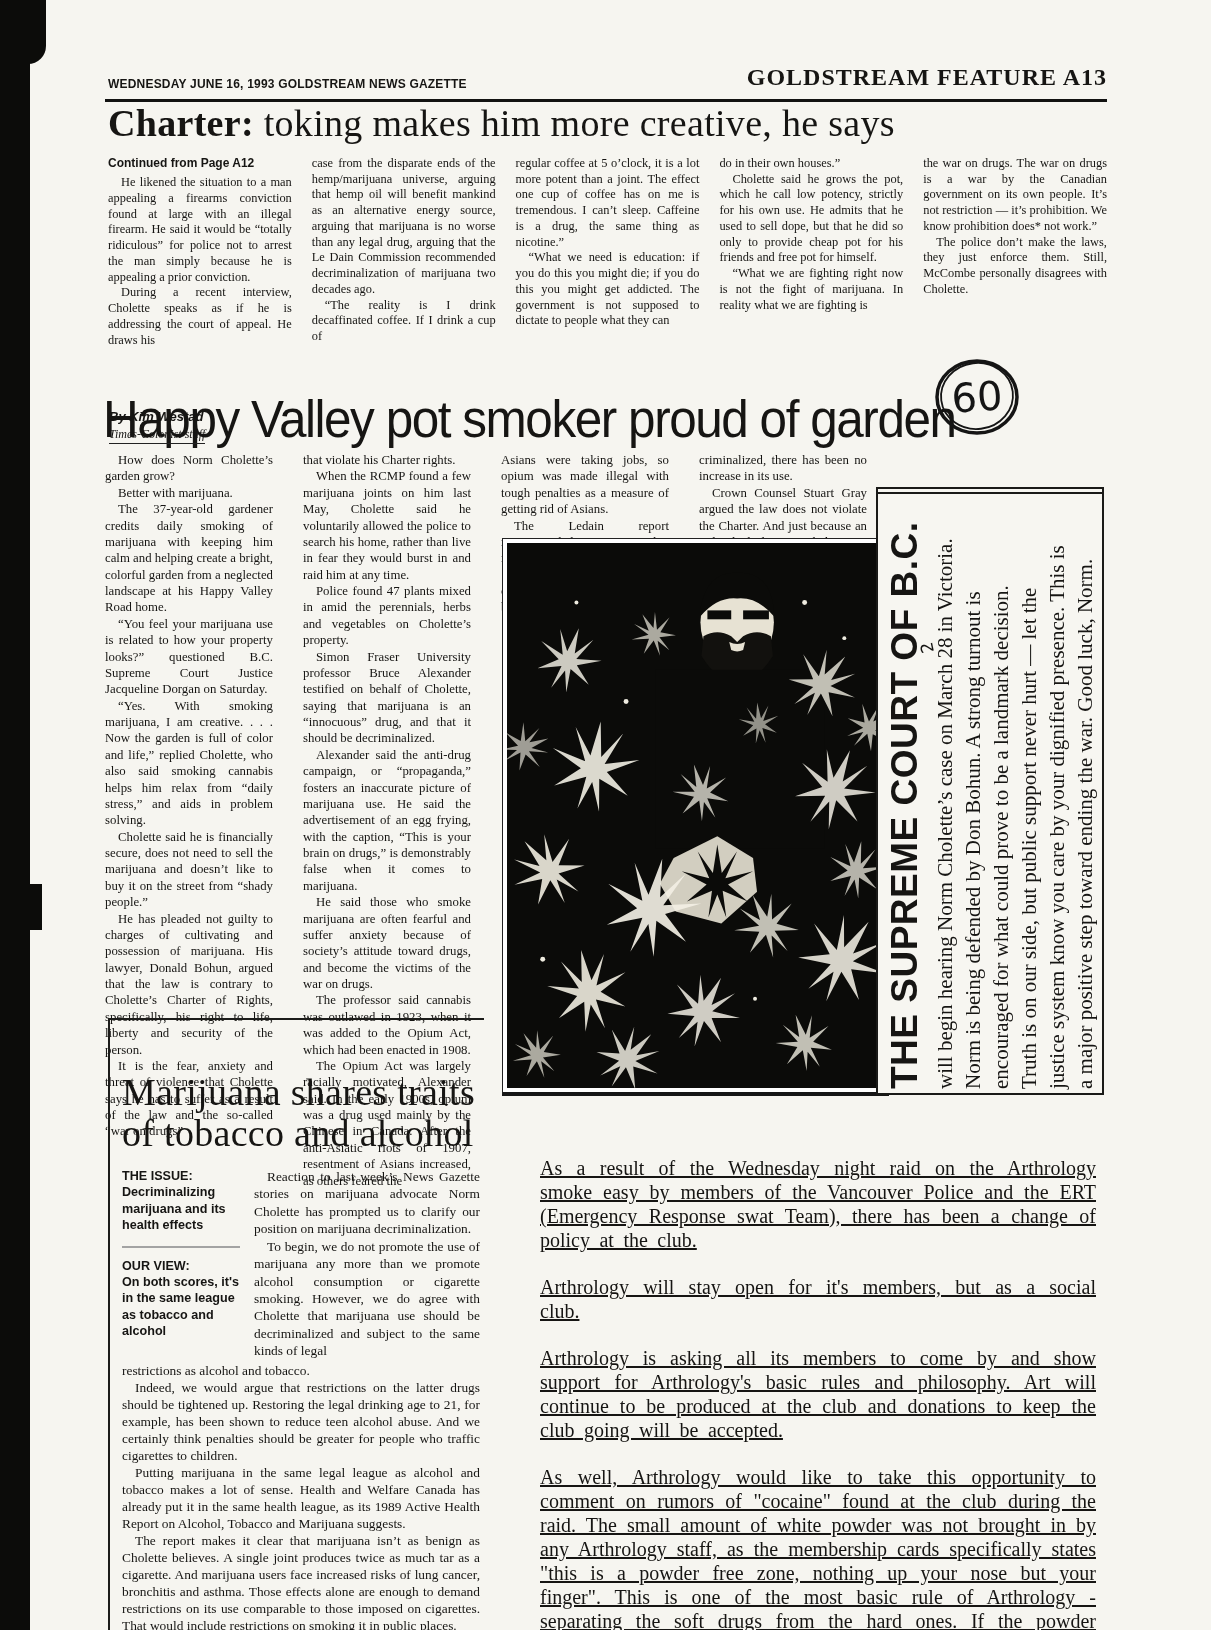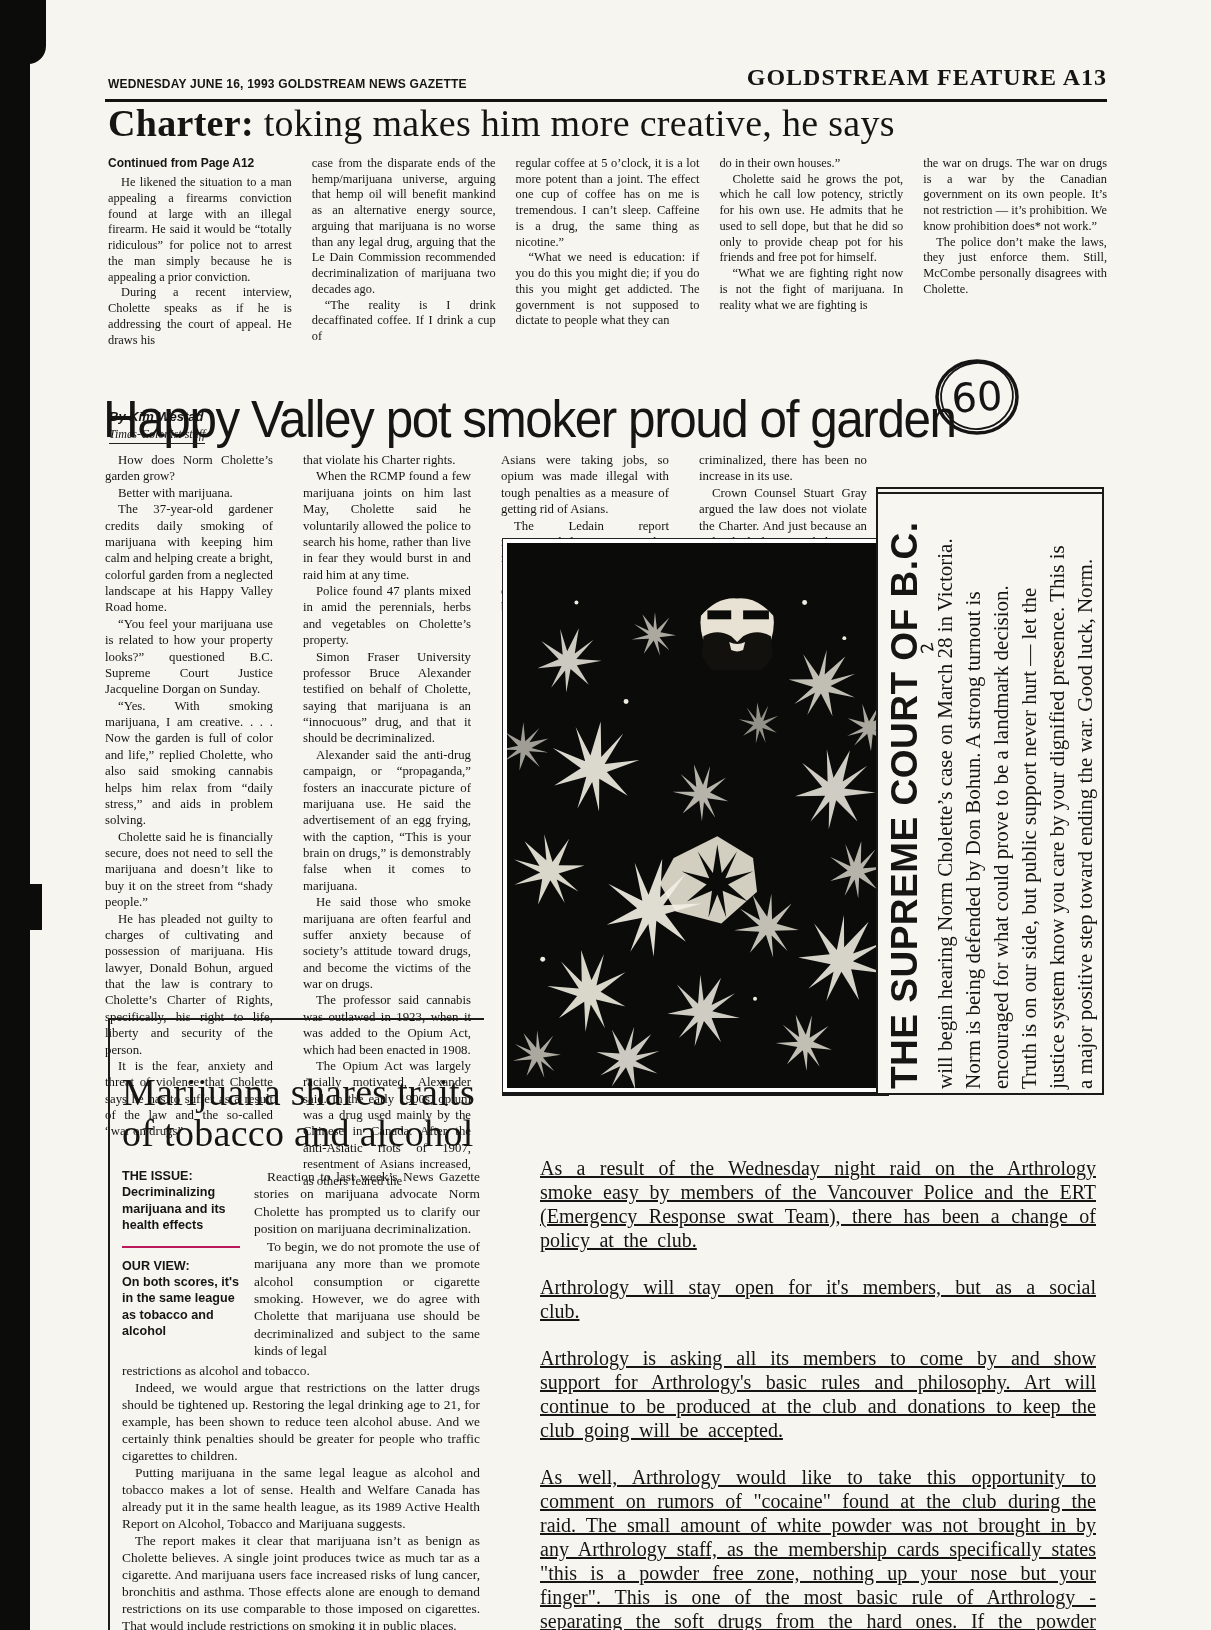--- a/index.html
+++ b/index.html
@@ -52,21 +52,21 @@
   .ad-body{font-size:21px;line-height:1.33;white-space:nowrap;}
   .ad-date{position:relative;}
   .hand2{position:absolute;left:6px;top:-17px;font-family:"DejaVu Sans",sans-serif;font-size:17px;transform:rotate(-12deg);}
 
   
   .edbox{position:absolute;left:108px;top:1018px;width:376px;border-top:2px solid #1c1c1a;border-left:2px solid #1c1c1a;
          padding:14px 4px 0 12px;}
   .ed-headline{font-size:38px;line-height:1.08;font-weight:400;letter-spacing:.3px;margin-bottom:14px;}
   .ed-twocol{display:flex;gap:14px;}
   .ed-labels{width:118px;flex:none;font-family:"Liberation Sans",sans-serif;font-weight:700;font-size:12.6px;line-height:1.3;}
-  .ed-issue{border-bottom:2px solid #be185d;padding-bottom:12px;margin-bottom:10px;}
+  .ed-issue{border-bottom:2px solid #a3a3a3;padding-bottom:12px;margin-bottom:10px;}
   .ed-intro{flex:1;font-size:13.4px;line-height:1.3;text-align:justify;}
   .ed-full{font-size:13.4px;line-height:1.27;text-align:justify;margin-top:2px;}
   .ed-full p{margin:0;}
 
   
   .letter{position:absolute;left:540px;top:1156px;width:556px;font-size:20px;line-height:1.2;
           text-align:justify;word-spacing:4.5px;text-decoration:underline;}
   .letter p{margin-bottom:23px;}
 </style>
 </head>
@@ -123,21 +123,21 @@
   <div class="byline">
     <div class="byline-name">By Kim Westad</div>
     <div class="byline-org">Times-Colonist staff</div>
   </div>
 
   <div class="hv-cols">
     <div class="col">
       <p class="ind">How does Norm Cholette’s garden grow?</p>
       <p class="ind">Better with marijuana.</p>
       <p class="ind">The 37-year-old gardener credits daily smoking of marijuana with keeping him calm and helping create a bright, colorful garden from a neglected landscape at his Happy Valley Road home.</p>
-      <p class="ind">“You feel your marijuana use is related to how your property looks?” questioned B.C. Supreme Court Justice Jacqueline Dorgan on Sunday.</p>
+      <p class="ind">“You feel your marijuana use is related to how your property looks?” questioned B.C. Supreme Court Justice Jacqueline Dorgan on Saturday.</p>
       <p class="ind">“Yes. With smoking marijuana, I am creative. . . . Now the garden is full of color and life,” replied Cholette, who also said smoking cannabis helps him relax from “daily stress,” and aids in problem solving.</p>
       <p class="ind">Cholette said he is financially secure, does not need to sell the marijuana and doesn’t like to buy it on the street from “shady people.”</p>
       <p class="ind">He has pleaded not guilty to charges of cultivating and possession of marijuana. His lawyer, Donald Bohun, argued that the law is contrary to Cholette’s Charter of Rights, specifically, his right to life, liberty and security of the person.</p>
       <p class="ind">It is the fear, anxiety and threat of violence that Cholette says he has to suffer as a result of the law and the so-called “war on drugs”</p>
     </div>
     <div class="col">
       <p class="noind">that violate his Charter rights.</p>
       <p class="ind">When the RCMP found a few marijuana joints on him last May, Cholette said he voluntarily allowed the police to search his home, rather than live in fear they would burst in and raid him at any time.</p>
       <p class="ind">Police found 47 plants mixed in amid the perennials, herbs and vegetables on Cholette’s property.</p>
       <p class="ind">Simon Fraser University professor Bruce Alexander testified on behalf of Cholette, saying that marijuana is an “innocuous” drug, and that it should be decriminalized.</p>

